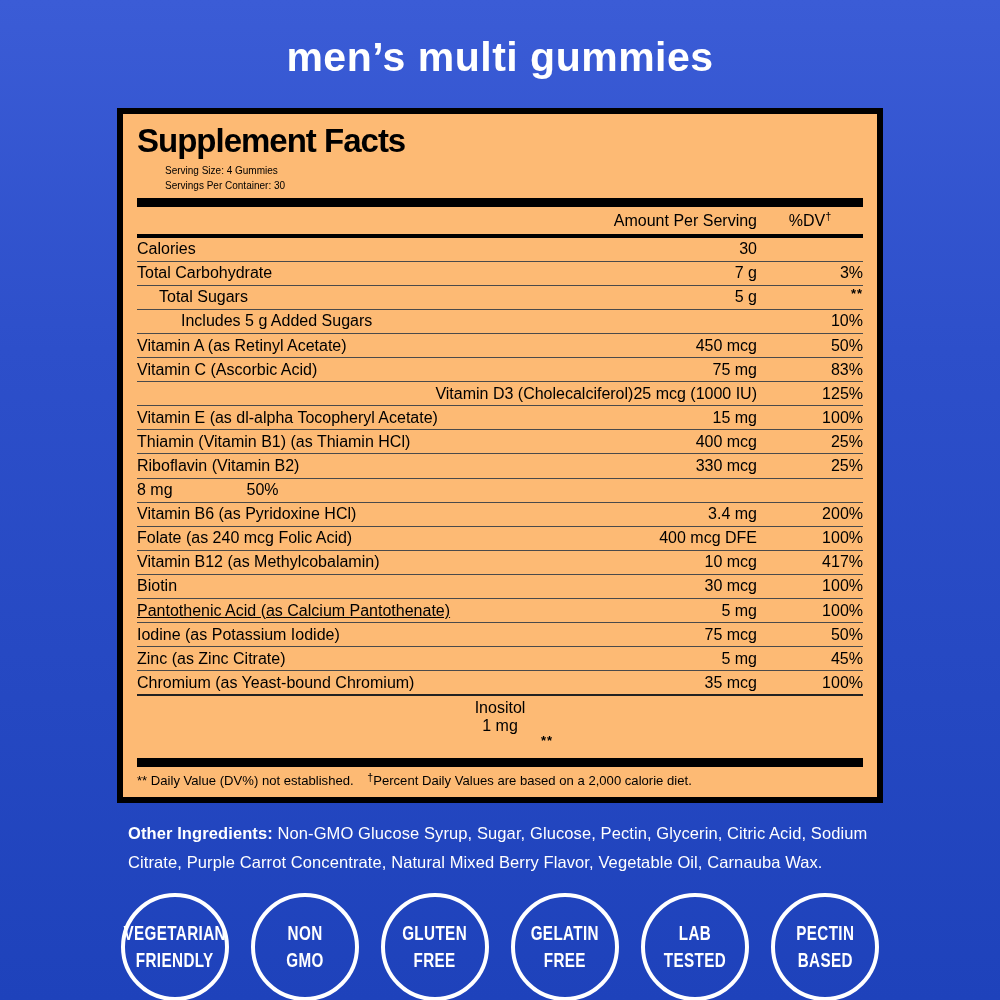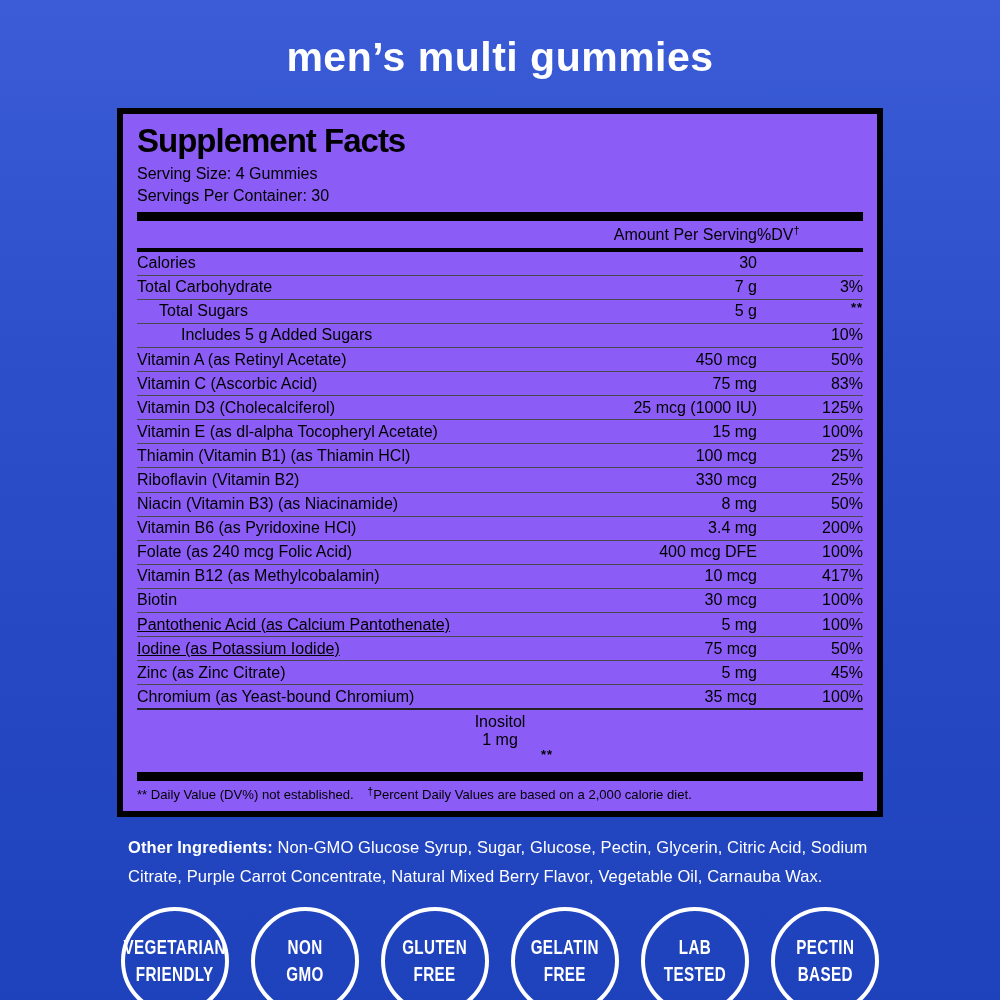--- a/index.html
+++ b/index.html
@@ -14,44 +14,44 @@
     padding-top:34px;
     text-align:center;
     color:#fff;
     font-size:41px;
     font-weight:bold;
     letter-spacing:0.5px;
   }
   .sf-panel {
     width:766px;
     margin:27px auto 0;
-    background:#8b5cf6;
+    background:#fdba74;
     border:6px solid #000;
     padding:8px 14px 8px 14px;
   }
   .sf-title {
     font-size:33px;
     font-weight:bold;
     letter-spacing:-1px;
     line-height:1.05;
     padding-top:2px;
   }
-  .serving-line { font-size:16px; margin-top:6px; }
+  .serving-line { font-size:10px; margin-top:6px;margin-left:28px; }
   .serving-line.second { margin-top:4px; }
   .bar-thick { height:9px; background:#000; margin-top:7px; }
   .bar-medium { height:4px; background:#000; }
   .header-row {
     display:flex;
     align-items:center;
     font-size:16px;
     padding:5px 0 4px 0;
   }
   .header-row .spacer { flex:1; }
   .header-row .amount-head { text-align:right; }
-  .header-row .dv-head { width:106px; text-align:left; }
+  .header-row .dv-head { width:106px; text-align:center; }
   sup.dagger { font-size:11px; vertical-align:top; position:relative; top:-2px; }
   .rows { }
   .row {
     display:flex;
     align-items:center;
     font-size:16px;
     padding:2.5px 0 2.6px 0;
   }
   .row + .row { border-top:1px solid #4a4a4a; }
   .row.thick-top { border-top:2.5px solid #222;flex-direction:column; }
@@ -150,41 +150,40 @@
         <div class="name" style="padding-left: 0px;">Vitamin A (as Retinyl Acetate)</div>
         <div class="amount">450 mcg</div>
         <div class="dv">50%</div>
       </div>
       <div class="row">
         <div class="name" style="padding-left: 0px;">Vitamin C (Ascorbic Acid)</div>
         <div class="amount">75 mg</div>
         <div class="dv">83%</div>
       </div>
       <div class="row">
-        <div class="name" style="padding-left: 0px;">Vitamin D3 (Cholecalciferol)</div>
+        <div class="name" style="padding-left: 0px; text-align: right;">Vitamin D3 (Cholecalciferol)</div>
         <div class="amount">25 mcg (1000 IU)</div>
         <div class="dv">125%</div>
       </div>
       <div class="row">
         <div class="name" style="padding-left: 0px;">Vitamin E (as dl-alpha Tocopheryl Acetate)</div>
         <div class="amount">15 mg</div>
         <div class="dv">100%</div>
       </div>
       <div class="row">
         <div class="name" style="padding-left: 0px;">Thiamin (Vitamin B1) (as Thiamin HCl)</div>
-        <div class="amount">100 mcg</div>
+        <div class="amount">400 mcg</div>
         <div class="dv">25%</div>
       </div>
       <div class="row">
         <div class="name" style="padding-left: 0px;">Riboflavin (Vitamin B2)</div>
         <div class="amount">330 mcg</div>
         <div class="dv">25%</div>
       </div>
       <div class="row">
-        <div class="name" style="padding-left: 0px;">Niacin (Vitamin B3) (as Niacinamide)</div>
         <div class="amount">8 mg</div>
         <div class="dv">50%</div>
       </div>
       <div class="row">
         <div class="name" style="padding-left: 0px;">Vitamin B6 (as Pyridoxine HCl)</div>
         <div class="amount">3.4 mg</div>
         <div class="dv">200%</div>
       </div>
       <div class="row">
         <div class="name" style="padding-left: 0px;">Folate (as 240 mcg Folic Acid)</div>
@@ -200,21 +199,21 @@
         <div class="name" style="padding-left: 0px;">Biotin</div>
         <div class="amount">30 mcg</div>
         <div class="dv">100%</div>
       </div>
       <div class="row">
         <div class="name" style="padding-left: 0px; text-decoration: underline;">Pantothenic Acid (as Calcium Pantothenate)</div>
         <div class="amount">5 mg</div>
         <div class="dv">100%</div>
       </div>
       <div class="row">
-        <div class="name" style="padding-left: 0px; text-decoration: underline;">Iodine (as Potassium Iodide)</div>
+        <div class="name" style="padding-left: 0px;">Iodine (as Potassium Iodide)</div>
         <div class="amount">75 mcg</div>
         <div class="dv">50%</div>
       </div>
       <div class="row">
         <div class="name" style="padding-left: 0px;">Zinc (as Zinc Citrate)</div>
         <div class="amount">5 mg</div>
         <div class="dv">45%</div>
       </div>
       <div class="row">
         <div class="name" style="padding-left: 0px;">Chromium (as Yeast-bound Chromium)</div>

